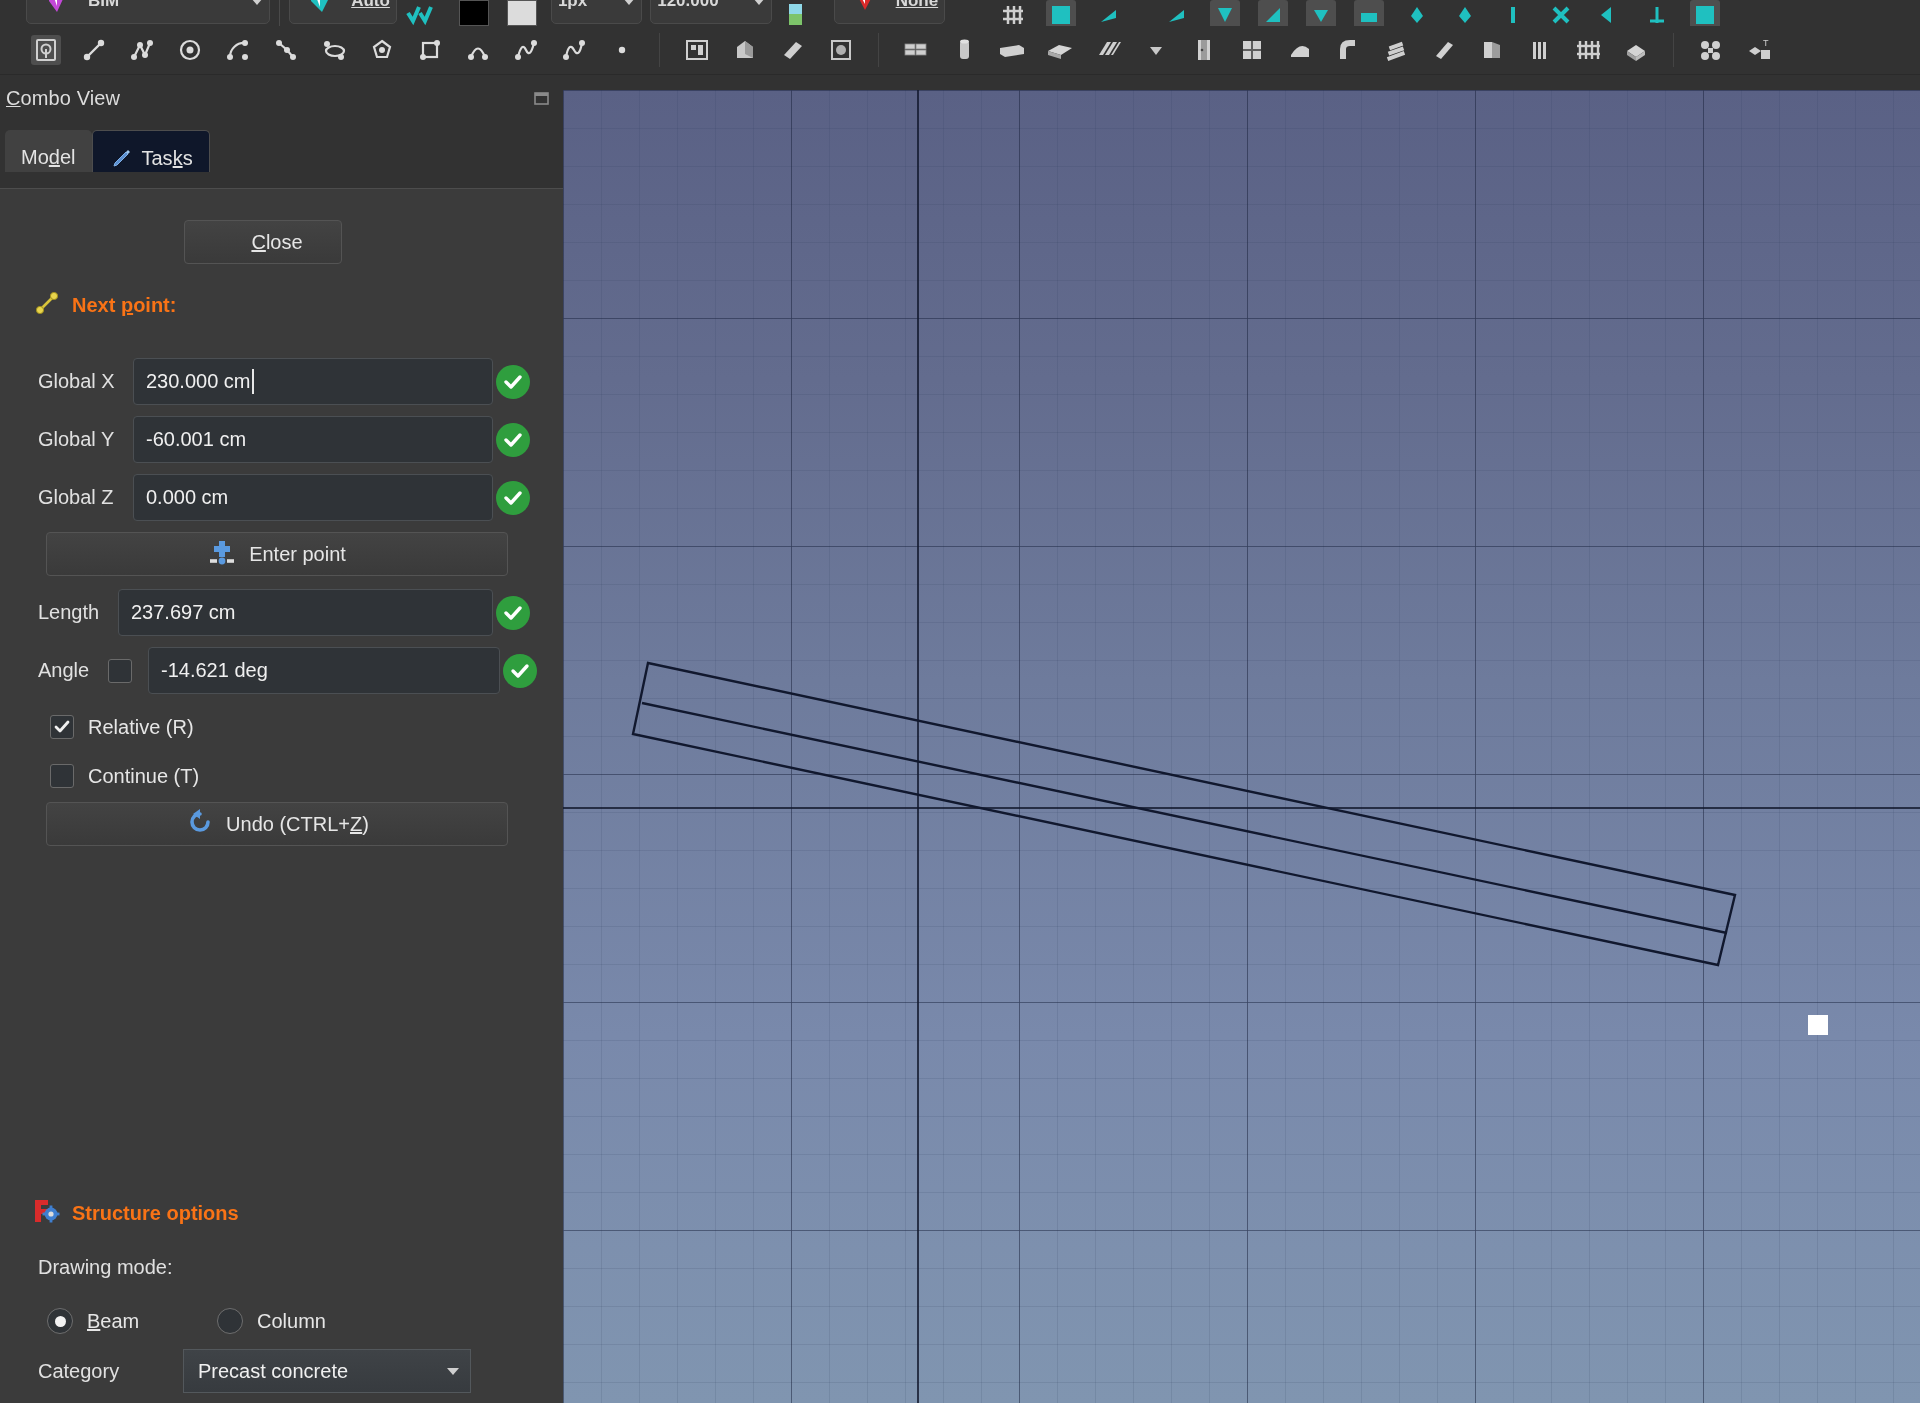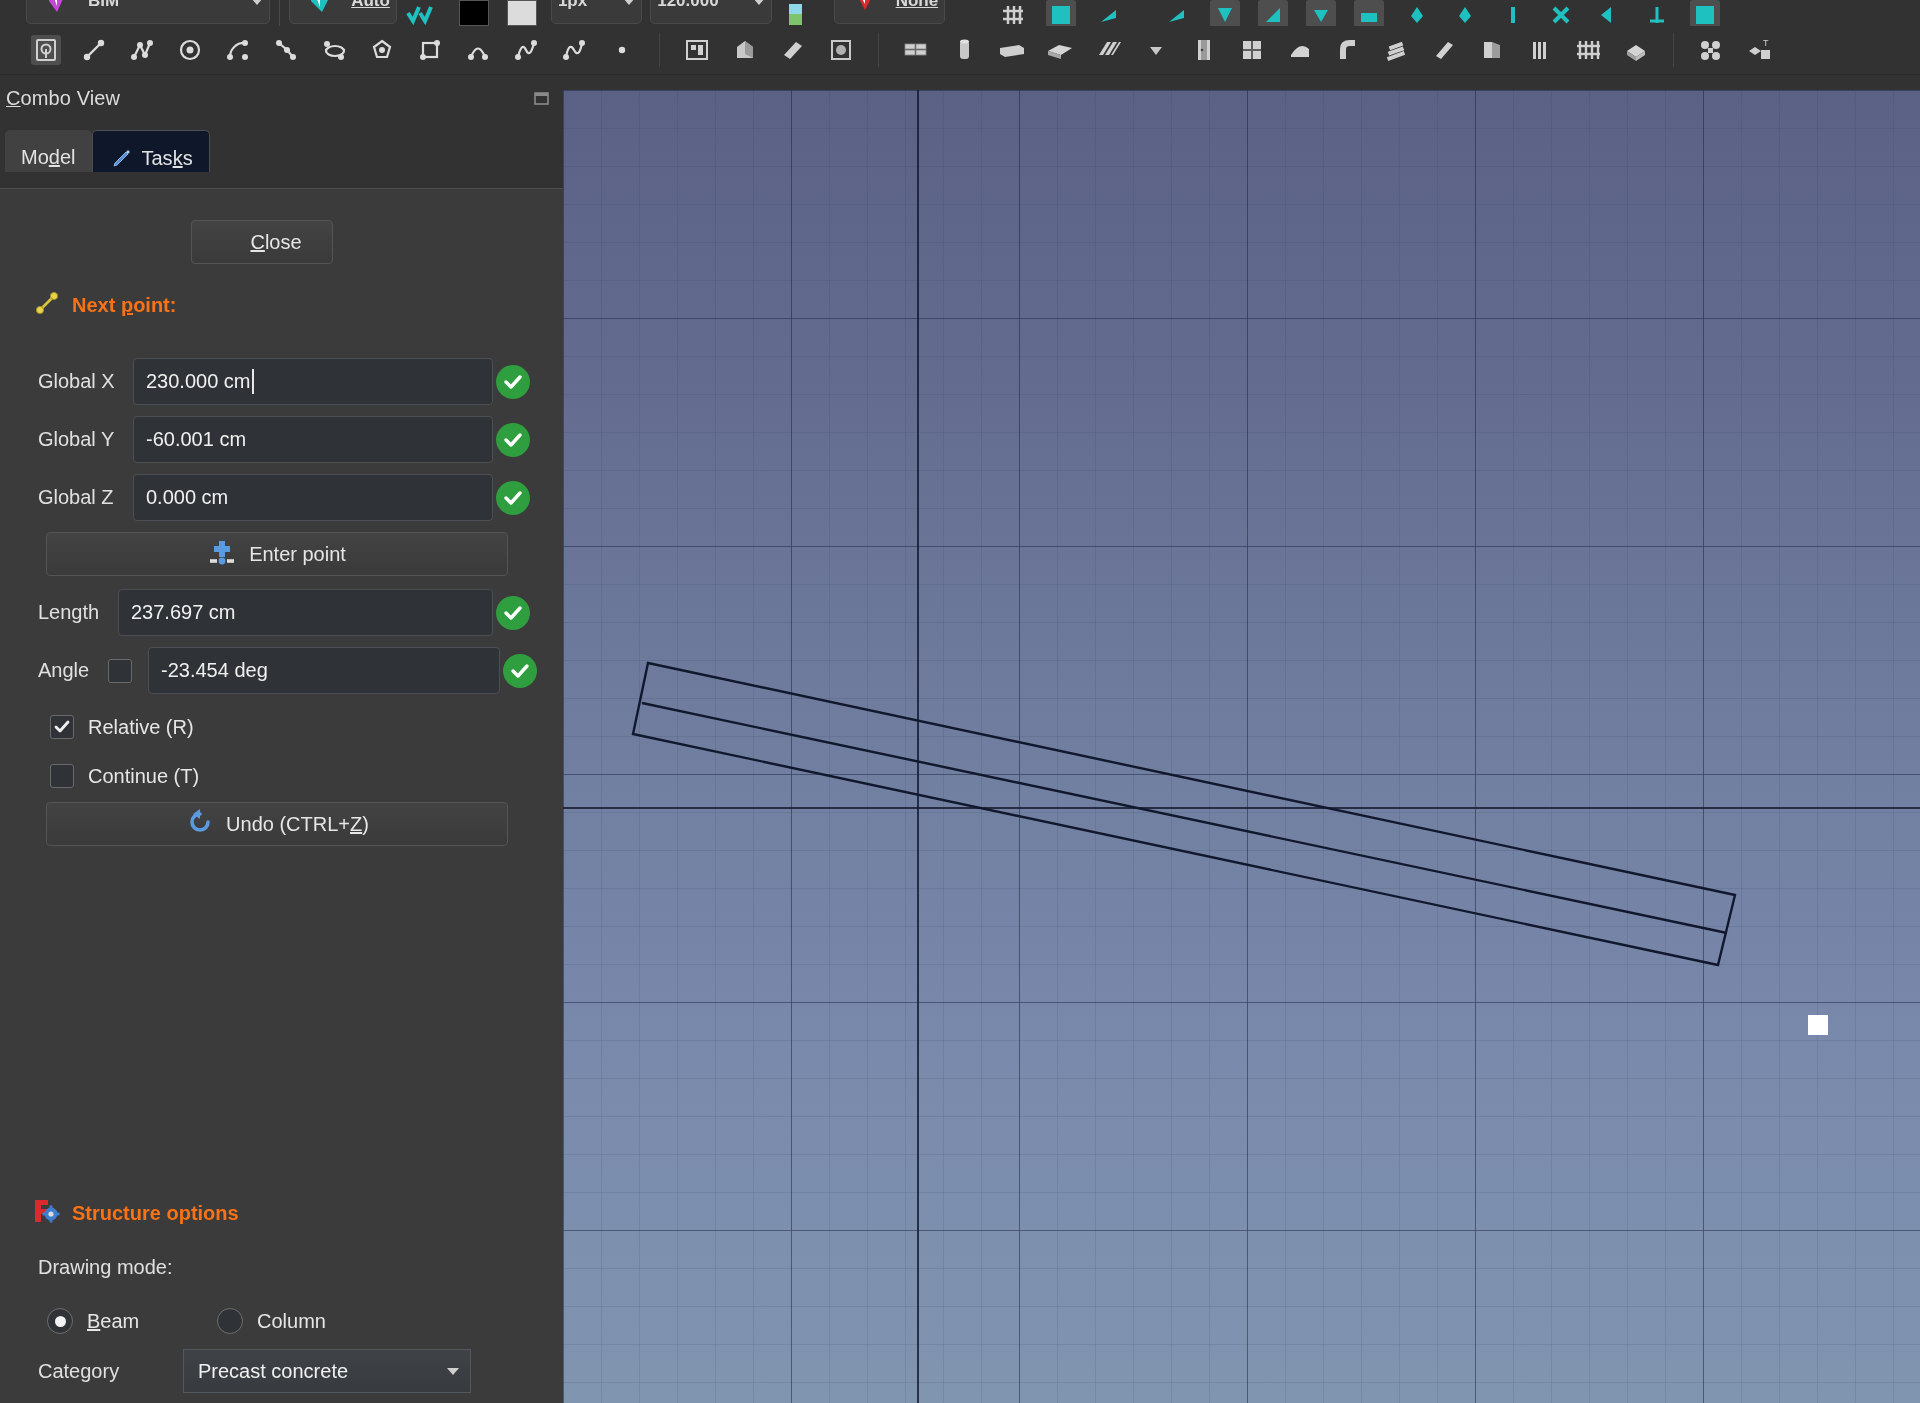--- a/index.html
+++ b/index.html
@@ -65,21 +65,21 @@
     padding: 0; overflow: hidden;
   }
 
   .btn {
     background: linear-gradient(#434343,#3a3a3a);
     border: 1px solid #545454; border-radius: 4px;
     color: #e6e6e6; font-size: 20px; height: 44px;
     display: flex; align-items: center; justify-content: center; gap: 11px;
     cursor: pointer;
   }
-  #close-btn { position: absolute; left: 191px; top: 31px; width: 142px; padding-left: 28px; }
+  #close-btn { position: absolute; left: 184px; top: 31px; width: 158px; padding-left: 28px; }
 
   .section-head {
     position: absolute; display: flex; align-items: center; gap: 11px;
     color: #f97316; font-size: 20px; font-weight: bold;
   }
   #next-point-head { left: 33px; top: 100px; }
   #structure-head { left: 31px; top: 1008px; }
 
   .row { position: absolute; display: flex; align-items: center; }
   .lbl { color: #e0e0e0; font-size: 20px; white-space: nowrap; }
@@ -654,21 +654,21 @@
                 <path d="M6 13 L11 18 L20 8" stroke="#fff" stroke-width="3.4" fill="none" stroke-linecap="round" stroke-linejoin="round"></path>
               </svg>
           </span>
         </div>
       </div>
 
       <div class="row" style="left:38px; top:458px; width:485px;">
         <span class="lbl" style="width:66px;">Angle</span>
         <span class="cbox" style="margin-left:4px;"></span>
         <div class="field" style="width:352px; margin-left:16px;">
-          <span>-23.454 deg</span>
+          <span>-14.621 deg</span>
           <span class="okmark" style="right:-38px;">
             <svg width="26" height="26" viewBox="0 0 26 26">
                 <path d="M6 13 L11 18 L20 8" stroke="#fff" stroke-width="3.4" fill="none" stroke-linecap="round" stroke-linejoin="round"></path>
               </svg>
           </span>
         </div>
       </div>
 
       <div class="cbrow" style="left:50px; top:518px;">
         <span class="cbox">

